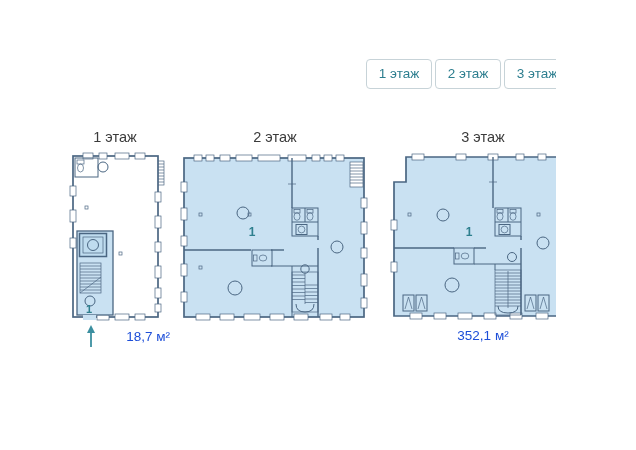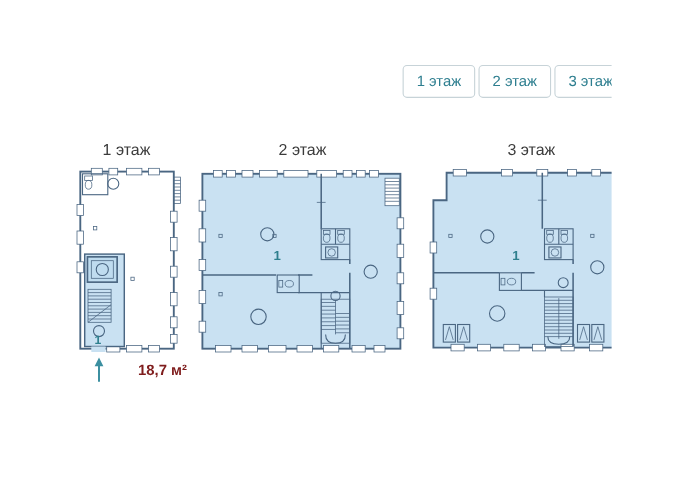--- a/index.html
+++ b/index.html
@@ -11,21 +11,21 @@
     border:1px solid #c7d3d8;border-radius:4px;color:#2d7e8f;font-size:13.5px;
     font-weight:500;font-family:inherit;line-height:28px;text-align:center;
     padding:0;cursor:pointer;}
 
   
   .plan{position:absolute;top:128px;text-align:center;}
   .p1{left:60px;width:110px;}
   .p2{left:180px;width:190px;}
   .p3{left:390px;width:186px;}
   .plan-title{font-size:14.5px;color:#3b3b3b;height:18px;line-height:18px;margin-bottom:6px;}
-  .plan-area{font-size:13.5px;font-weight:700;color:#7f1d1d;display:flex;
+  .plan-area{font-size:13.5px;font-weight:400;color:#1d4ed8;display:flex;
     align-items:center;justify-content:center;gap:5px;}
   .p1 .plan-area{margin-top:0px;}
   .p2 .plan-area{margin-top:4px;}
   .p3 .plan-area{margin-top:8px;}
 
   
   svg{display:block;margin:0 auto;}
   .w{fill:#ffffff;stroke:#4a6682;stroke-width:.7;}           
   .ln{stroke:#4a6682;fill:none;stroke-width:1;}
   .thin{stroke:#4a6682;fill:none;stroke-width:.7;}
@@ -323,15 +323,18 @@
       </g>
 
       <circle class="ln" cx="53" cy="63" r="6"></circle>
       <circle class="ln" cx="153" cy="91" r="6"></circle>
       <circle class="ln" cx="62" cy="133" r="7"></circle>
       <rect class="thin" x="18" y="61" width="3" height="3"></rect>
       <rect class="thin" x="147" y="61" width="3" height="3"></rect>
       <text class="unit-label" x="79" y="84">1</text>
     </svg>
 
+    <div class="plan-area">
+      <span>352,1 м²</span>
+    </div>
   </div>
 
 </div>
 
 </body></html>

